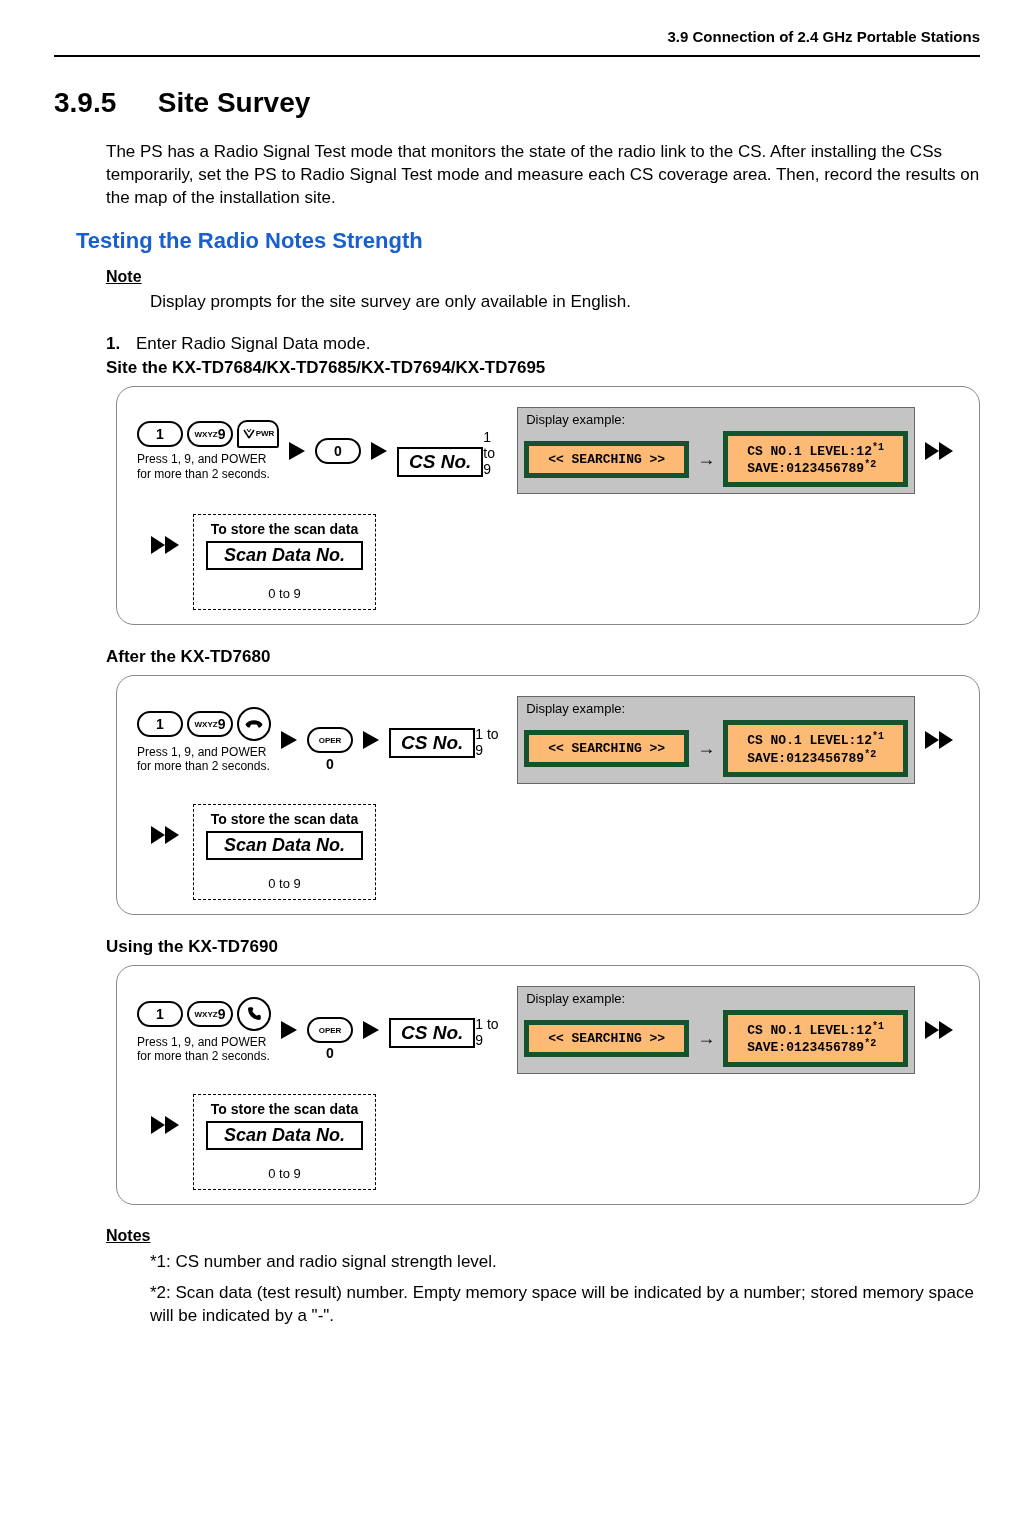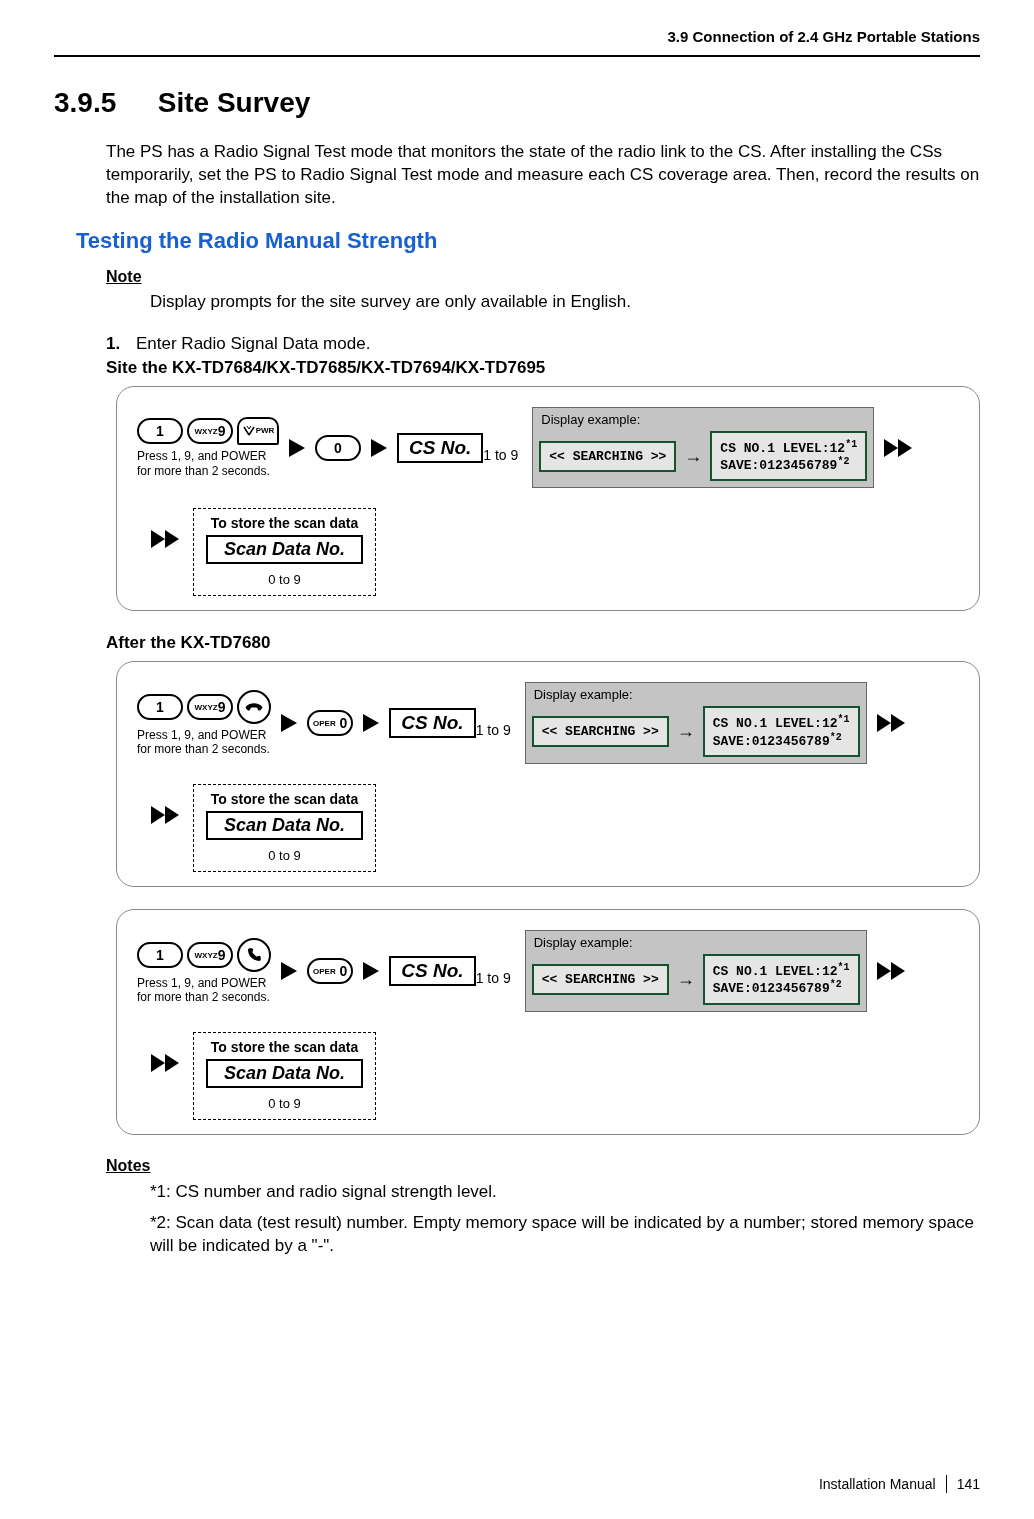--- a/index.html
+++ b/index.html
@@ -27,49 +27,49 @@
   .subtext{font-size:12px;line-height:1.2;margin-top:4px}
   .arrow{display:inline-block;margin:0 10px}
   .arrow svg{display:block}
   .dblarrow svg{display:block}
   .csbox{display:inline-block;border:2px solid #000;padding:2px 10px;font-family:Arial;font-weight:bold;font-size:19px;font-style:italic;white-space:nowrap}
   .cscol{display:flex;flex-direction:row;align-items:flex-end}
   .cssub{font-size:14px;margin-top:4px}
   .dispbox{margin-left:14px;border:1px solid #666;background:#c4c4c4;padding:4px 6px 6px 6px}
   .displabel{font-size:13px;margin:0 0 4px 2px}
   .dispinner{display:flex;align-items:center;gap:8px}
-  .lcd{background:#e5e5e5;border:2px solid #14532d;font-family:"Courier New",monospace;font-weight:bold;font-size:13px;padding:6px 8px;white-space:nowrap}
+  .lcd{background:#fdba74;border:5px solid #14532d;font-family:"Courier New",monospace;font-weight:bold;font-size:13px;padding:6px 19px;white-space:nowrap}
   .lcd .sup{font-size:10px;vertical-align:super}
   .lcdarrow{font-size:18px}
   .row2{display:flex;align-items:flex-start;margin-top:20px;margin-left:14px}
   .storebox{border:1.5px dashed #000;padding:6px 12px 8px 12px;display:flex;flex-direction:column;align-items:center}
   .storehead{font-weight:bold;font-size:14px;margin-bottom:4px}
   .scanbtn{border:2px solid #000;padding:2px 16px;font-weight:bold;font-size:18px;font-style:italic;white-space:nowrap}
-  .scansub{font-size:13px;margin-top:8px}
+  .scansub{font-size:13px;margin-top:16px}
   .footer{position:absolute;bottom:26px;left:54px;right:54px;display:flex;justify-content:flex-end;align-items:center;font-size:14px}
   .footer .divider{display:inline-block;width:1px;height:18px;background:#000;margin:0 10px;vertical-align:middle}
   .notes-sec .para{margin-left:44px;margin-bottom:8px}
 </style>
 </head>
 <body>
 
 <div class="page">
   <div class="hdr-right">3.9 Connection of 2.4 GHz Portable Stations</div>
   <div class="hdr-line"></div>
 
   <div class="h1">
     <span class="h1-num">3.9.5</span>
     <span>Site Survey</span>
   </div>
 
   <div class="body-indent">
     <p class="para">The PS has a Radio Signal Test mode that monitors the state of the radio link to the CS. After installing the CSs temporarily, set the PS to Radio Signal Test mode and measure each CS coverage area. Then, record the results on the map of the installation site.</p>
   </div>
 
-  <div class="h2">Testing the Radio Manual Strength</div>
+  <div class="h2">Testing the Radio Notes Strength</div>
 
   <div class="body-indent">
     <div class="note-head">Note</div>
     <p class="note-body">Display prompts for the site survey are only available in English.</p>
 
     <div class="step-row">
       <div class="step-num">1.</div>
       <div>Enter Radio Signal Data mode.</div>
     </div>
 
@@ -189,20 +189,21 @@
                 <polygon points="14,0 28,9 14,18" fill="#000"></polygon>
               </svg>
             </span>
             <div class="storebox">
               <div class="storehead">To store the scan data</div>
               <div class="scanbtn">Scan Data No.</div>
               <div class="scansub">0 to 9</div>
             </div>
           </div>
         </div>
+        <div class="subhead">Using the KX-TD7690</div>
         <div class="flowbox">
           <div class="row">
             <div class="keygroup">
               <div class="keys">
                 <span class="key">1</span>
                 <span class="key"><span style="font-size:8px;vertical-align:middle">WXYZ</span><span>9</span></span>
                 <span class="talkkey">
                   <svg width="18" height="18" viewBox="0 0 24 24">
                     <path d="M6 3c-1 0-2 1-2 2 0 8 7 15 15 15 1 0 2-1 2-2v-3c0-1-1-2-2-2l-3 1c-1 0-1 0-2-1l-3-3c-1-1-1-1-1-2l1-3c0-1-1-2-2-2H6z" fill="#000"></path>
                   </svg>
@@ -256,18 +257,13 @@
         </div>
       </div>
 
     <div class="notes-sec">
       <div class="note-head">Notes</div>
       <p class="para">*1: CS number and radio signal strength level.</p>
       <p class="para">*2: Scan data (test result) number. Empty memory space will be indicated by a number; stored memory space will be indicated by a "-".</p>
     </div>
   </div>
 
-  <div class="footer">
-    <span>Installation Manual</span>
-    <span class="divider"></span>
-    <span>141</span>
-  </div>
 </div>
 
 </body></html>

